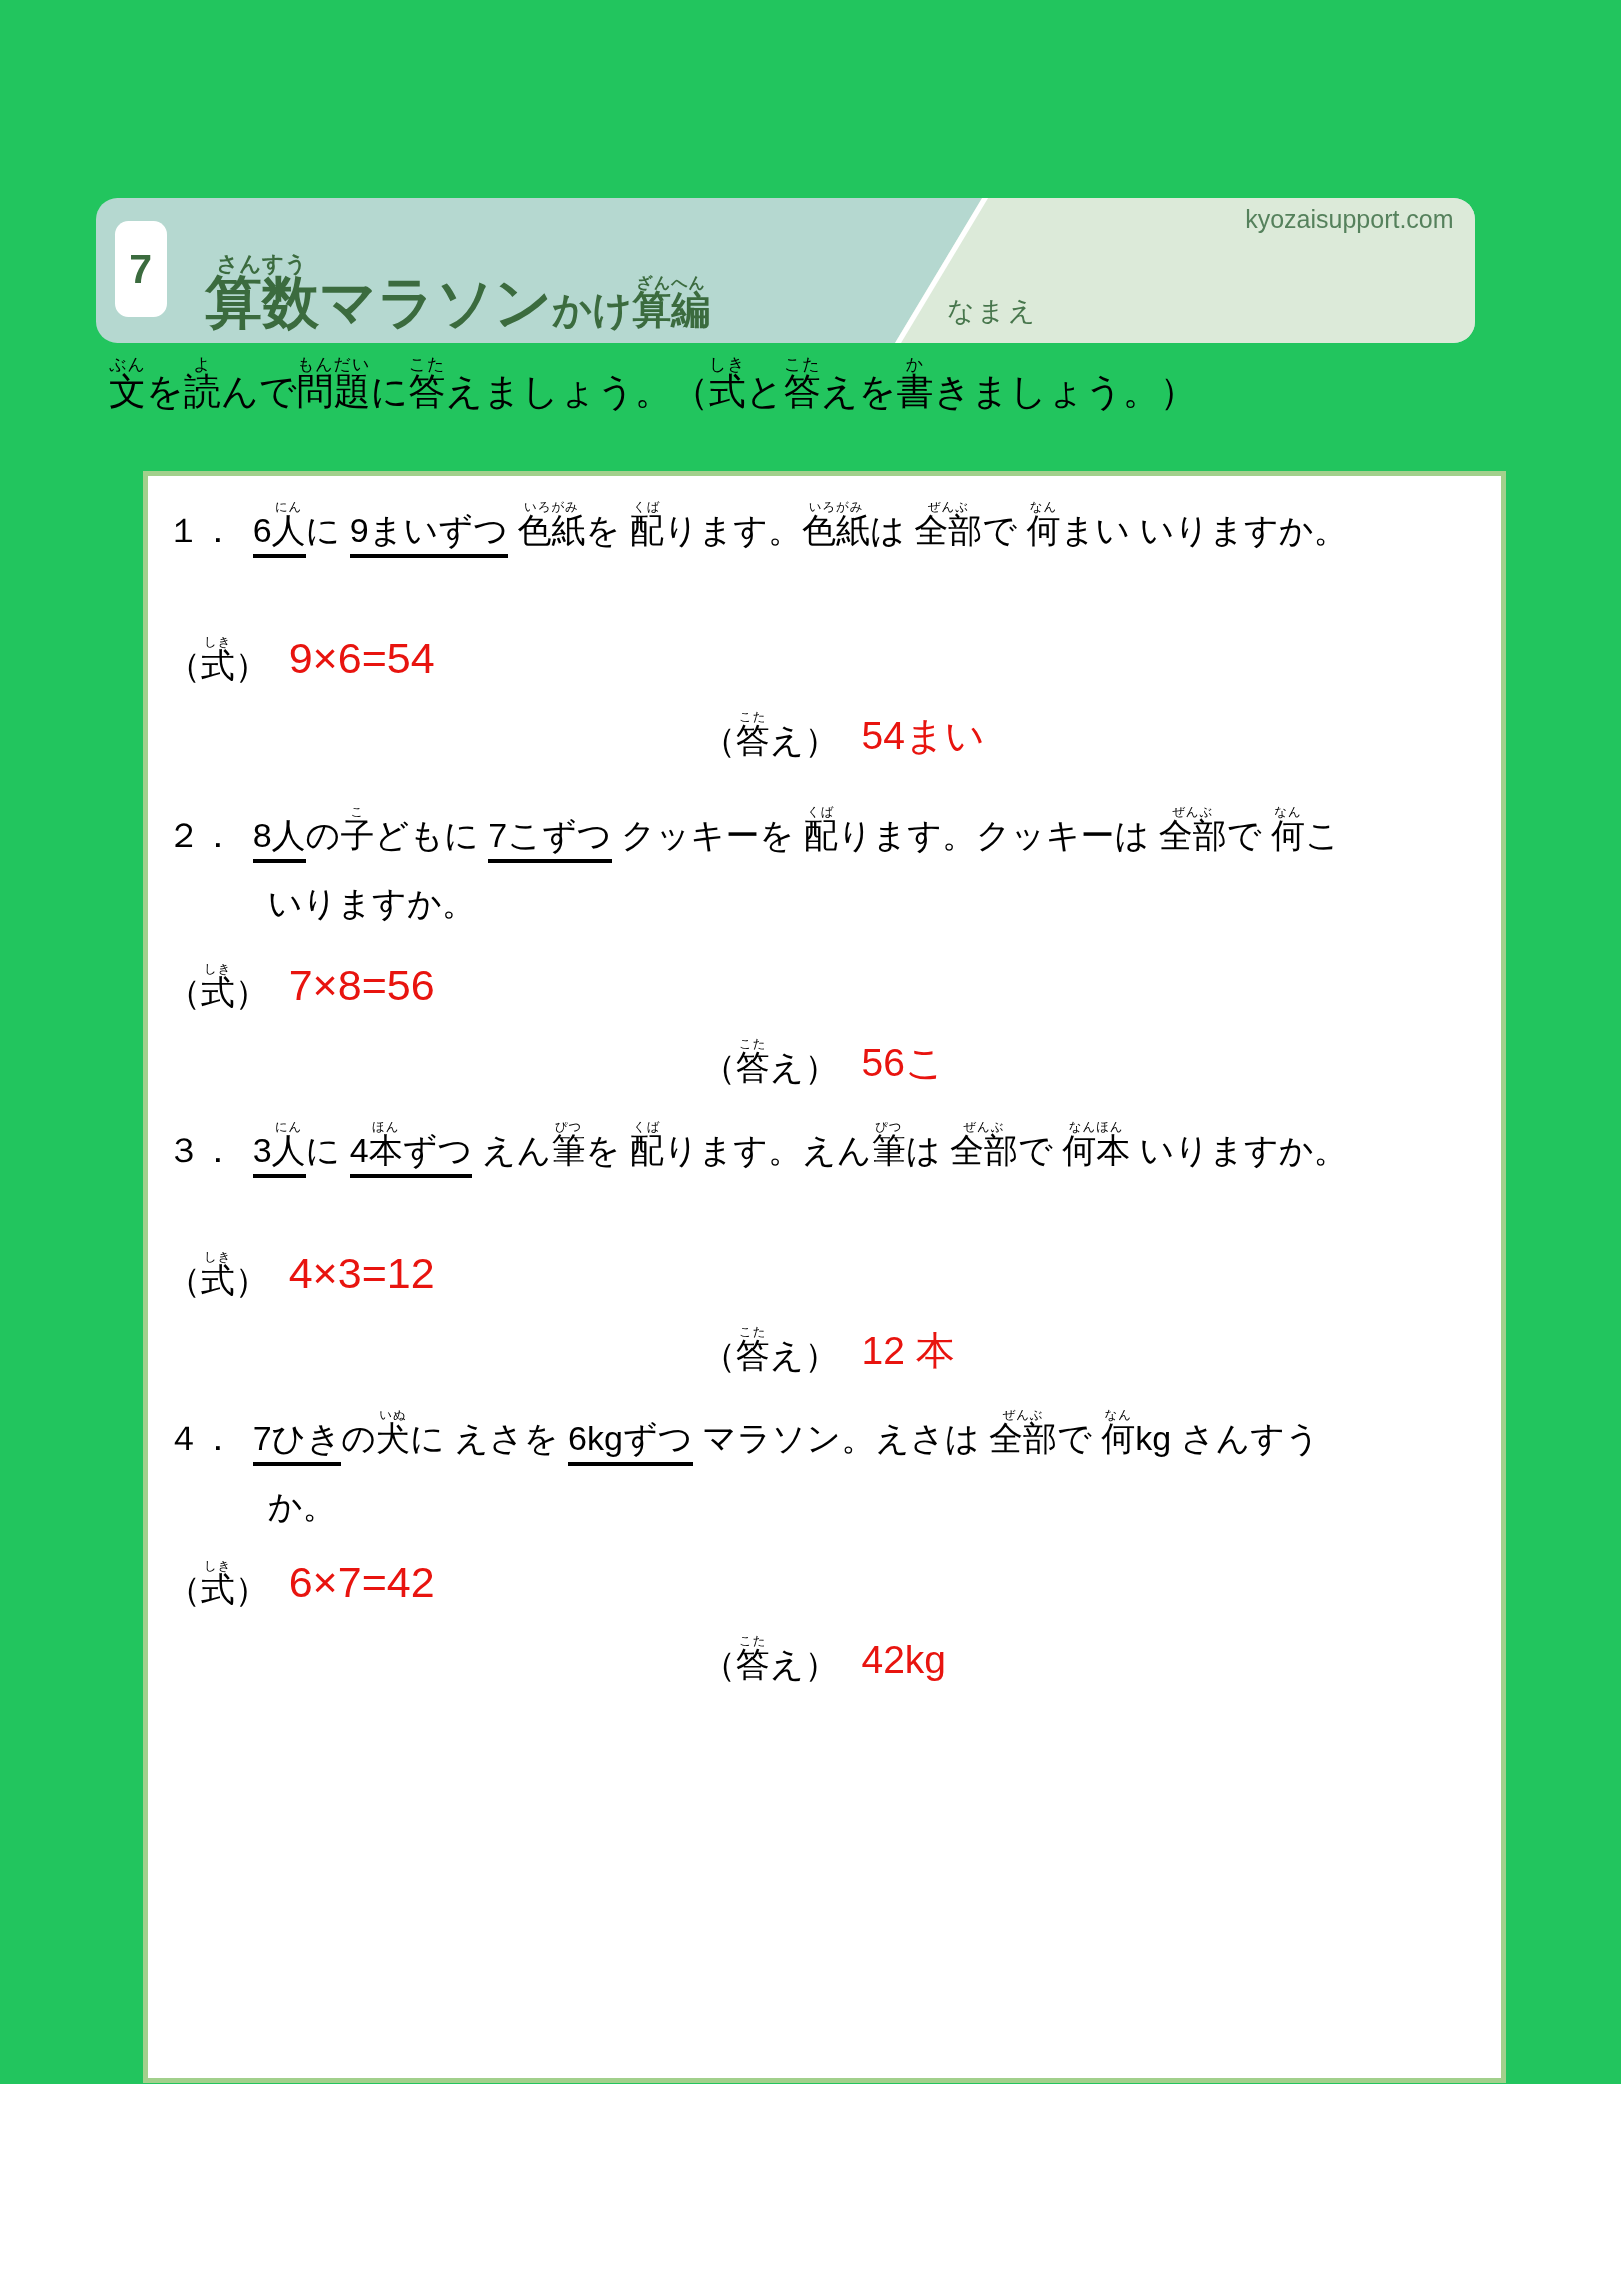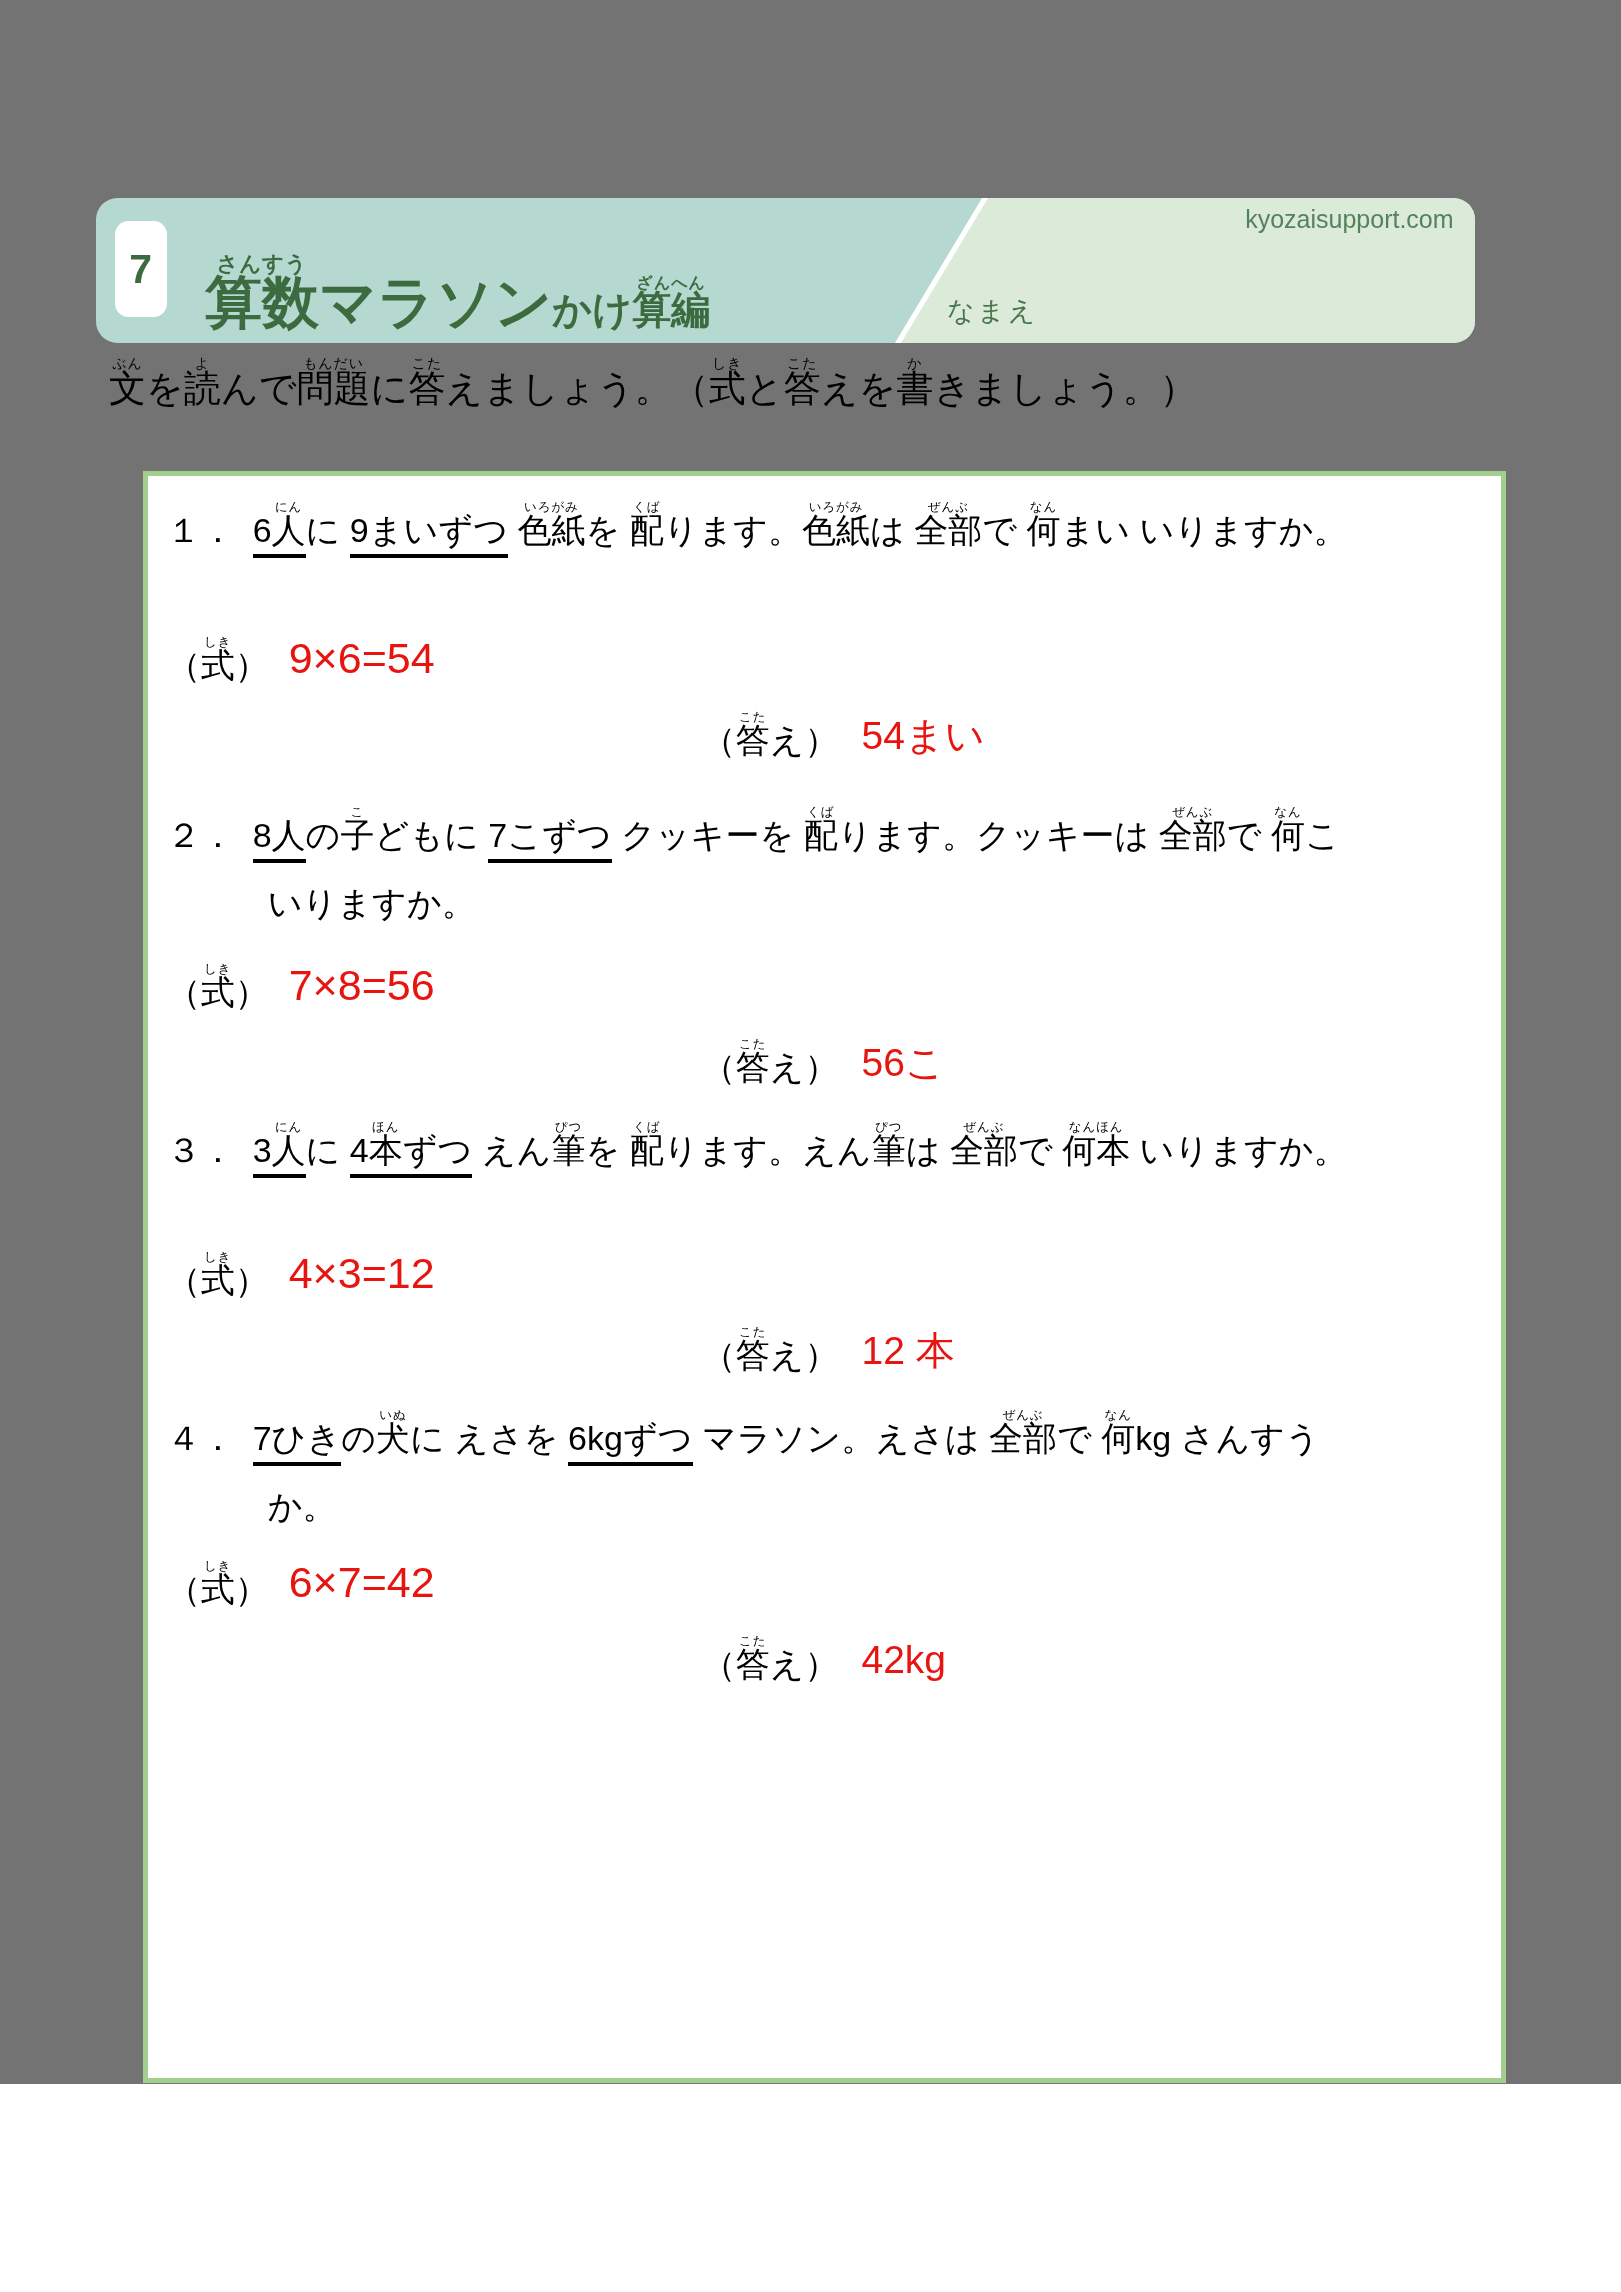--- a/index.html
+++ b/index.html
@@ -1,17 +1,17 @@
 <!DOCTYPE html>
 <html lang="ja" style="font-size:14.3px"><head>
 <meta charset="utf-8">
 <style>
   * { margin:0; padding:0; box-sizing:border-box; }
   body { background:#ffffff; font-family:"Liberation Sans","DejaVu Sans",sans-serif; color:#000; }
-  .page { position:relative; width:1622px; height:2084px; background:#737373; overflow:hidden; }
+  .page { position:relative; width:1622px; height:2084px; background:#22c55e; overflow:hidden; }
 
   
   .band { position:absolute; left:96px; top:198px; width:1379px; height:145px;
           background:#b5d8d0; border-radius:21.4px; overflow:hidden; }
   .band-light { position:absolute; top:0; bottom:0; left:799px; width:873px;
           background:#dcead9; border-left:6.2px solid #ffffff;
           transform:skewX(-31deg); transform-origin:0 100%; }
   .site { position:absolute; top:7.1px; right:21.4px; font-size:25px; color:#55815c; }
   .name-label { position:absolute; left:851px; bottom:14.3px; font-size:27px;
           color:#47764c; letter-spacing:2.7px; }
@@ -22,21 +22,21 @@
   .title-wrap { position:absolute; left:109px; bottom:12.5px; display:flex;
           align-items:flex-end; color:#3b6b3e; white-space:nowrap; }
   .title-main { font-size:57px; font-weight:bold; line-height:1; }
   .title-main rt { font-size:21.4px; font-weight:bold; }
   .title-sub { font-size:39px; font-weight:bold; line-height:1; margin-bottom:1.8px;margin-top:16px; }
   .title-sub rt { font-size:16px; font-weight:bold; }
 
   
   .instruction { position:absolute; left:109px; top:356px; font-size:37px;
           line-height:1; white-space:nowrap; }
-  .instruction rt { font-size:14px; }
+  .instruction rt { font-size:17px; }
 
   
   .box { position:absolute; left:143px; top:471px; width:1363px; height:1612px;
           border:5.3px solid #a2d08c; background:#fff; }
   .box-content { padding:14.3px 23px 0 18.7px; }
 
   ruby { ruby-align:center; }
   rt { font-size:12.5px; letter-spacing:0.9px; }
   .seg-line { display:inline; }
   .u { border-bottom:4.5px solid #000; padding-bottom:5.3px; }

